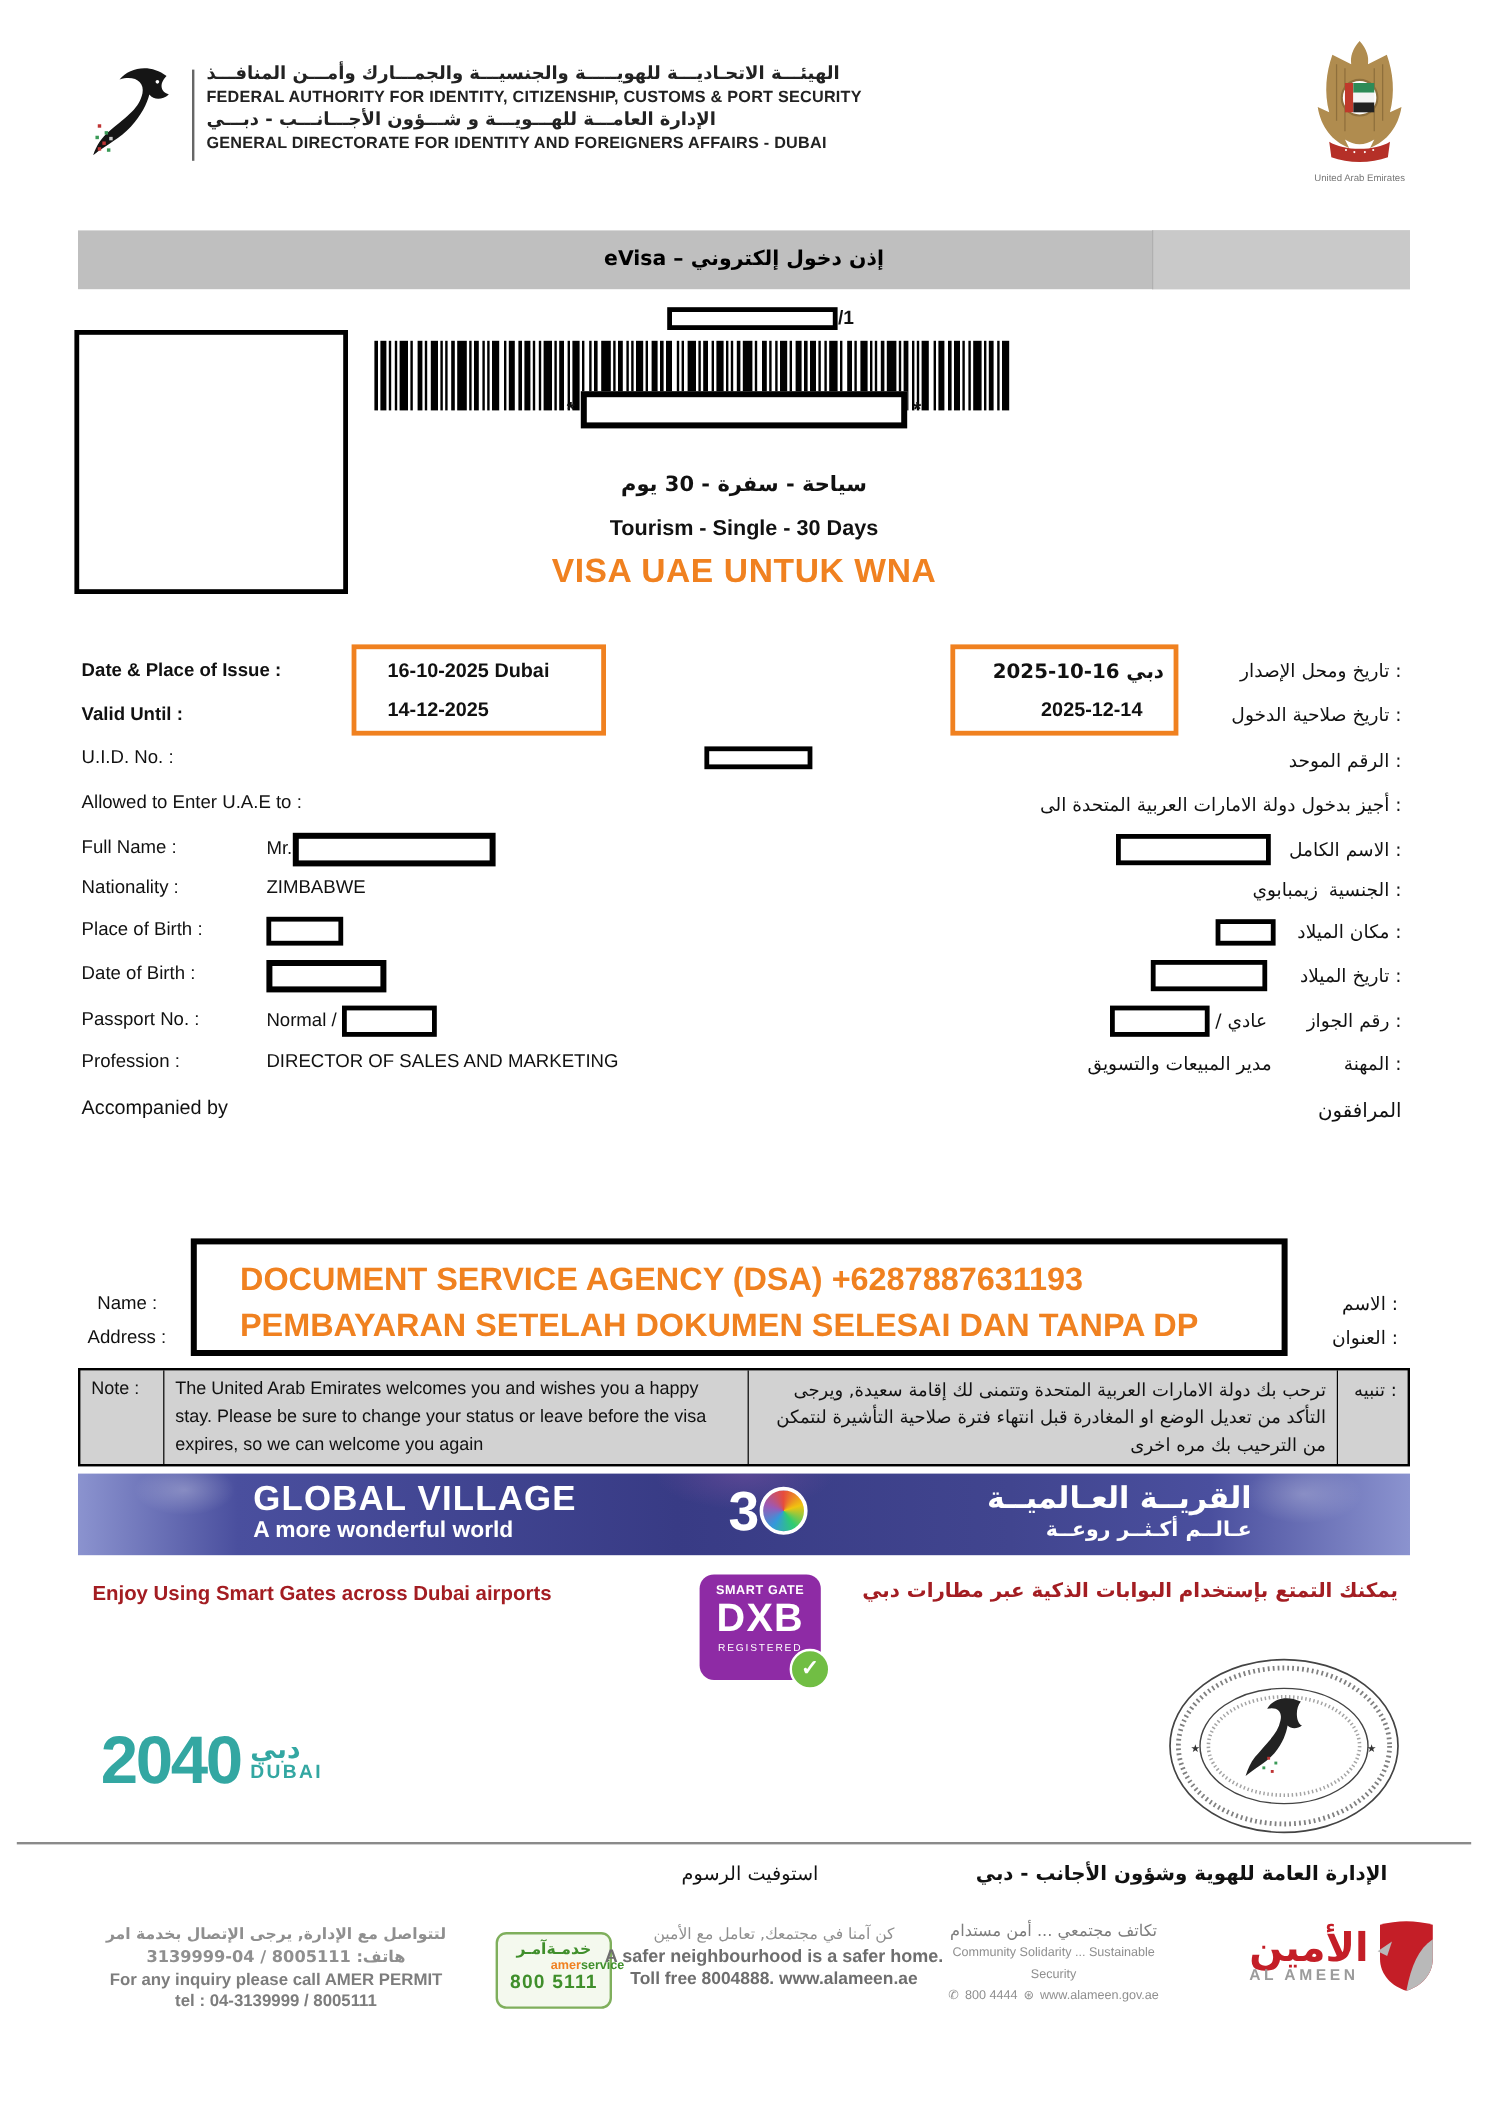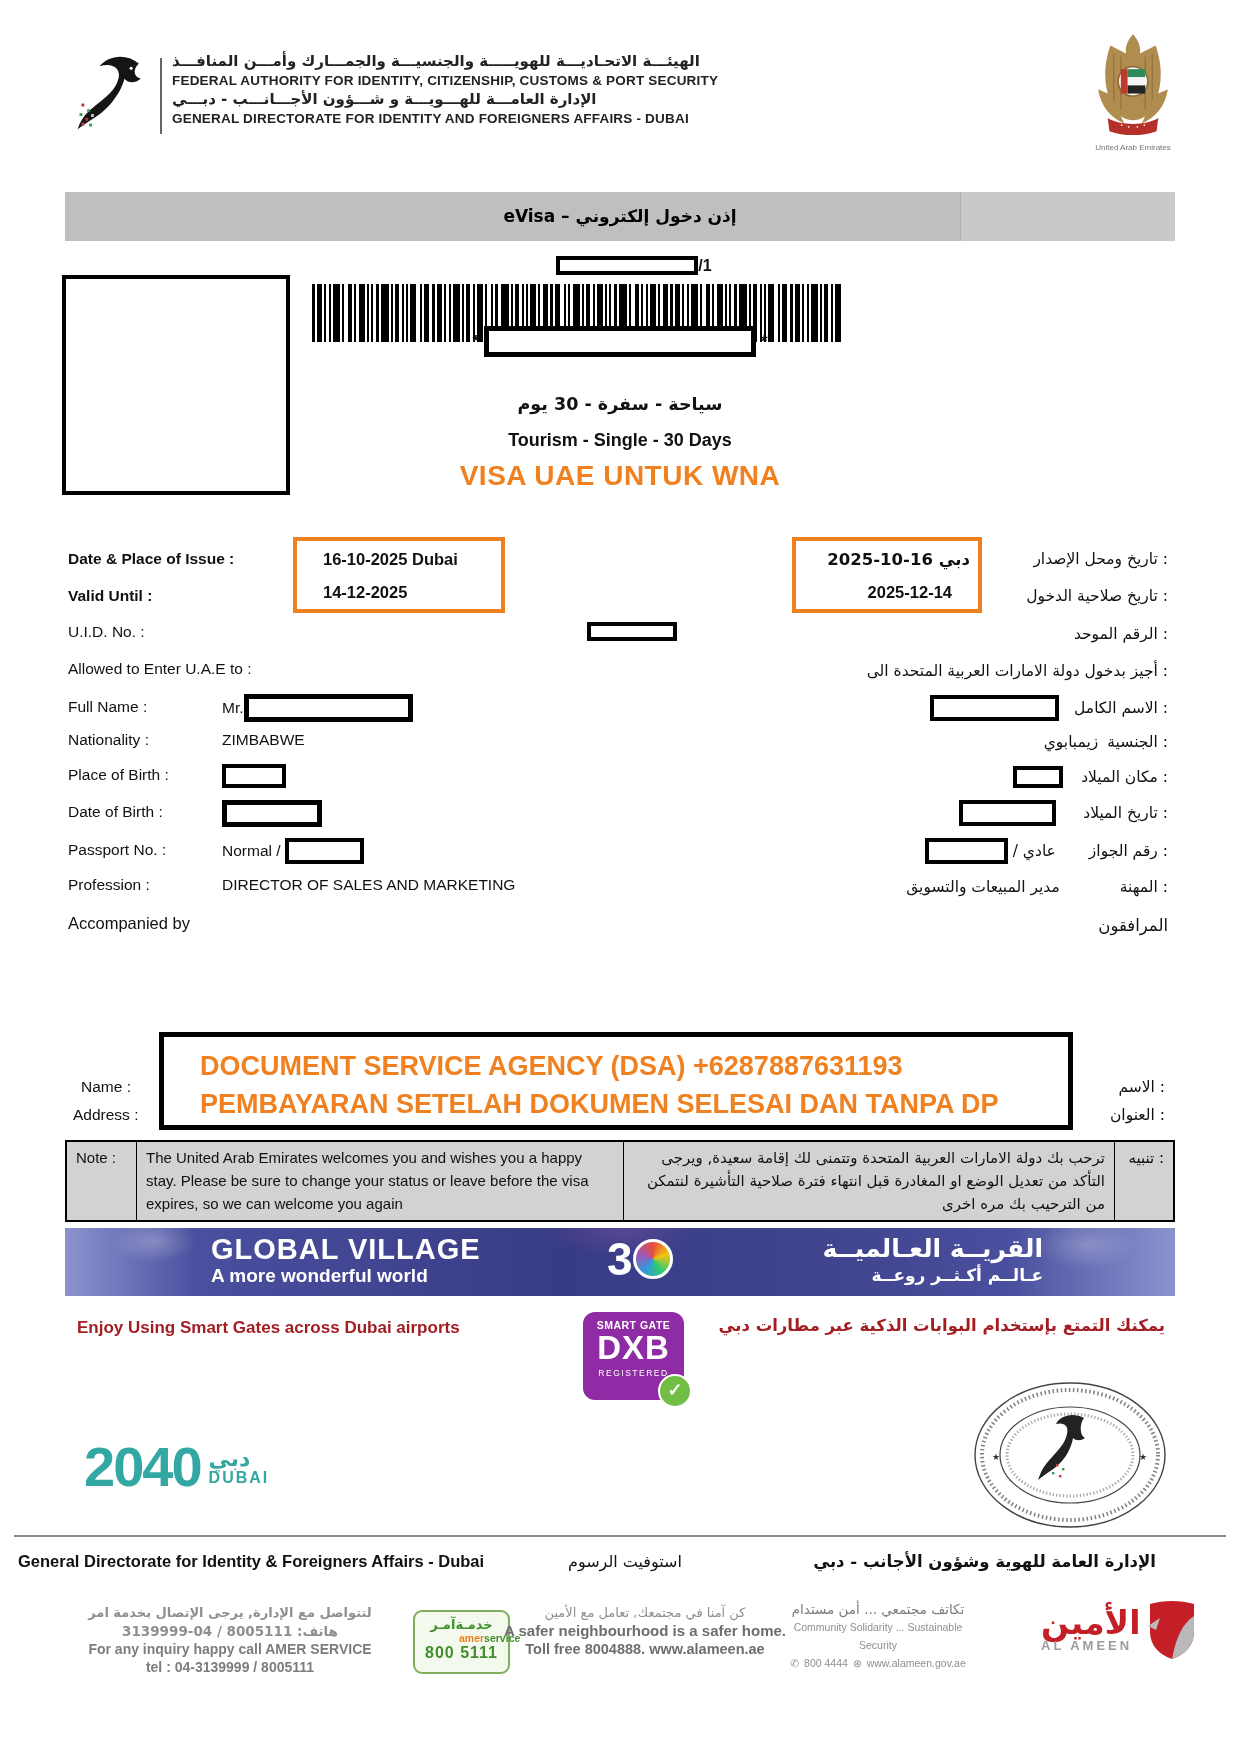--- a/index.html
+++ b/index.html
@@ -388,28 +388,27 @@
         <rect x="84" y="84" width="2.4" height="2.4" fill="#bf3434"></rect>
           <rect x="90" y="88" width="2.4" height="2.4" fill="#3a9a57"></rect>
         <rect x="80" y="92" width="2.4" height="2.4" fill="#3a9a57"></rect>
           <rect x="87" y="95" width="2.4" height="2.4" fill="#bf3434"></rect>
       </g>
     </svg>
   </div>
 
   <div class="abs" style="left:14px;top:1535px;width:1212px;height:2px;background:#8a8a8a;"></div>
 
-  <div class="abs nowrap" style="left:18px;top:1552px;font-weight:bold;font-size:16.5px;">General Directorate for Identity &amp; Foreigners Affairs - Dubai</div>
   <div class="abs nowrap ar" style="left:560px;top:1552px;width:130px;text-align:center;font-size:16px;">استوفيت الرسوم</div>
   <div class="abs nowrap ar" style="right:84px;top:1552px;font-weight:bold;font-size:16.5px;">الإدارة العامة للهوية وشؤون الأجانب - دبي</div>
 
   <div class="abs footblock gray" style="left:60px;top:1604px;width:340px;">
     <div class="ar" dir="rtl" style="font-size:13px;font-weight:bold;">لتتواصل مع الإدارة, يرجى الإتصال بخدمة امر</div>
     <div class="ar" dir="rtl" style="font-size:13.5px;font-weight:bold;">هاتف: 8005111 / 04-3139999</div>
-    <div style="font-size:14px;font-weight:bold;color:#7d7d7d;">For any inquiry happy call AMER SERVICE</div>
+    <div style="font-size:14px;font-weight:bold;color:#7d7d7d;">For any inquiry please call AMER PERMIT</div>
     <div style="font-size:14px;font-weight:bold;color:#7d7d7d;">tel : 04-3139999 / 8005111</div>
   </div>
 
   <div class="abs" id="amerbadge">
     <div class="a1 ar">خدمـةآمـر</div>
     <div class="a2"><span class="o">amer</span><span class="g">service</span></div>
     <div class="a3">800 5111</div>
   </div>
 
   <div class="abs footblock" style="left:480px;top:1604px;width:330px;">

